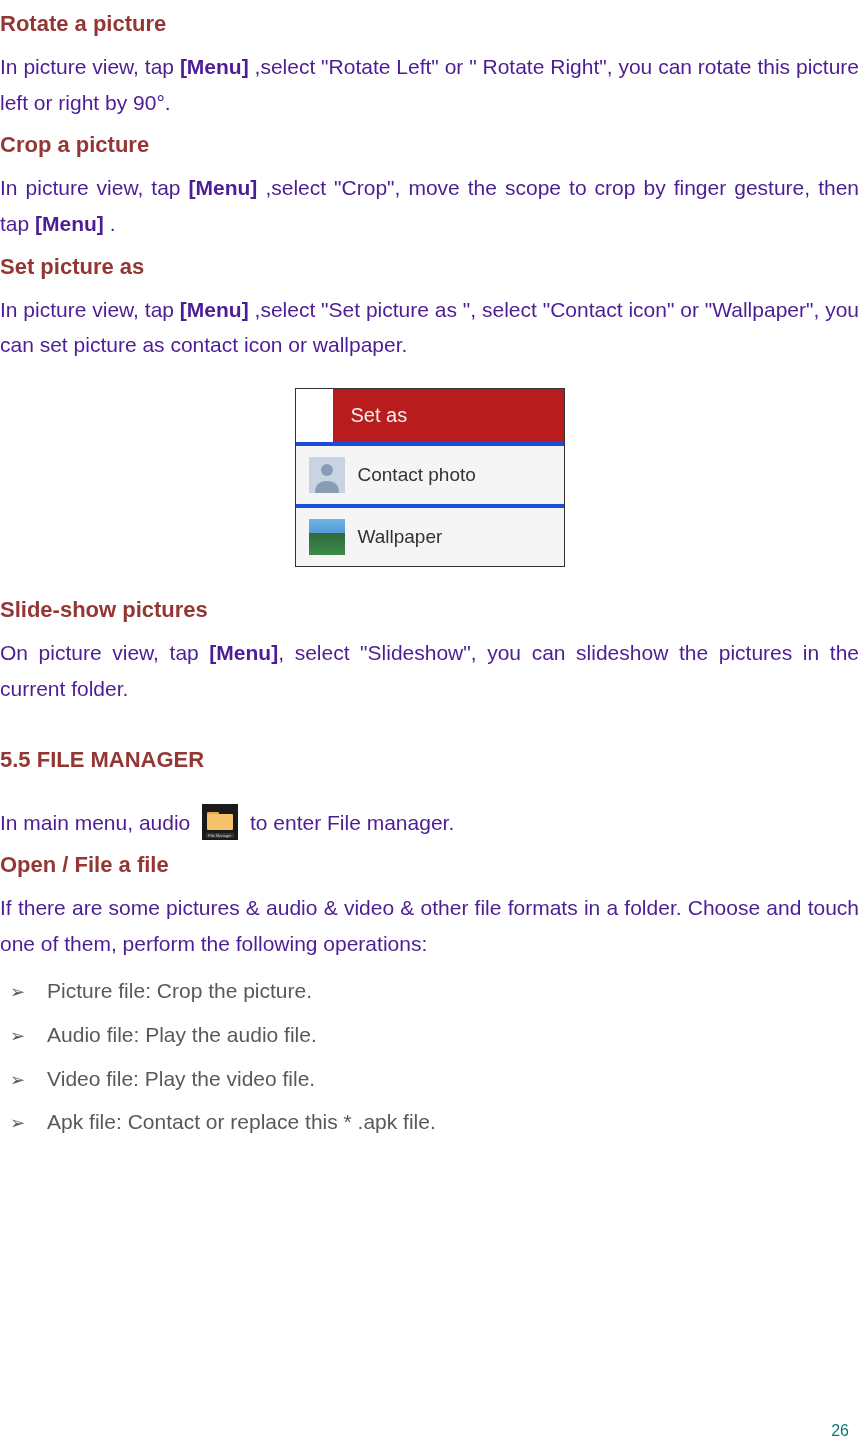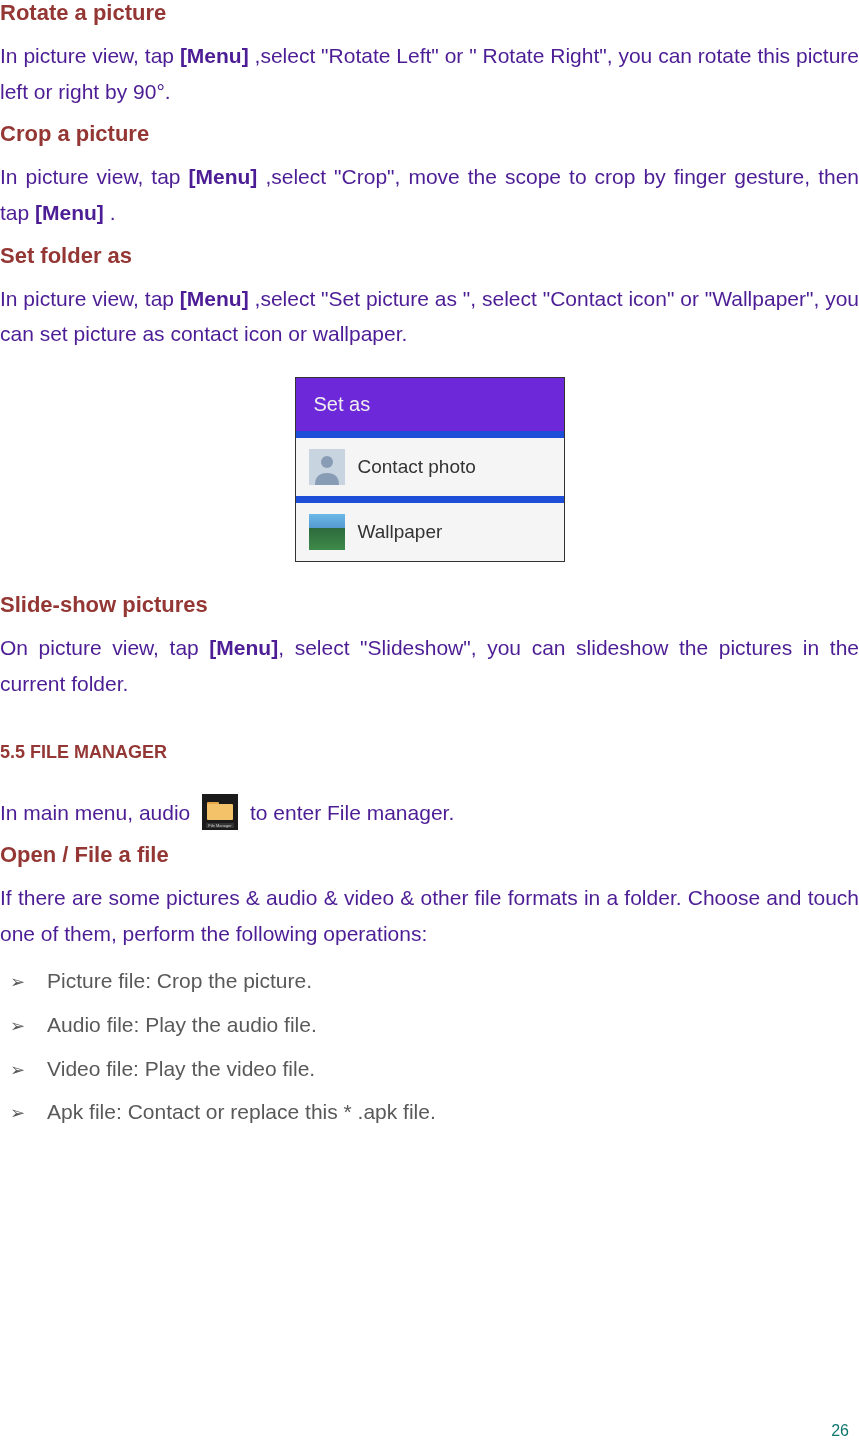--- a/index.html
+++ b/index.html
@@ -18,61 +18,62 @@
       padding: 0;
     }
     .heading-red {
       color: #943734;
       font-size: 22px;
       font-weight: bold;
       margin-bottom: 12px;
       margin-top: 7px;
     }
     .heading-red:first-child {
-      margin-top: 0;
+      margin-top: 11px;
     }
     .body-text {
       color: #4c1d95;
       font-size: 21px;
       line-height: 1.7;
       text-align: justify;
       margin-bottom: 12px;
     }
     .bold-text {
       font-weight: bold;
     }
     .section-heading {
       color: #943734;
-      font-size: 18px;
+      font-size: 22px;
       font-weight: bold;
       margin-top: 40px;
       margin-bottom: 30px;
     }
     .screenshot-container {
       text-align: center;
       margin: 25px 0 30px 0;
     }
     .screenshot {
       display: inline-block;
       width: 270px;
       border: 1px solid #333;
       background: #fff;
     }
     .screenshot-header {
-      background: #6d28d9;
+      background: #b91c1c;
       color: #eee;
       font-size: 20px;
       padding: 15px 18px;
       text-align: left;
+      margin-left: 37px;
     }
     .screenshot-row {
       display: flex;
       align-items: center;
       padding: 10px 12px;
-      border-top: 7px solid #1d4ed8;
+      border-top: 4px solid #1d4ed8;
       background: #f5f5f5;
     }
     .screenshot-row:first-of-type {
       border-top: none;
     }
     .screenshot-icon {
       width: 38px;
       height: 38px;
       margin-right: 12px;
       flex-shrink: 0;
@@ -140,21 +141,21 @@
   <h2 class="heading-red">Rotate a picture</h2>
   <p class="body-text">
     <span>In picture view, tap </span><span class="bold-text">[Menu]</span><span> ,select "Rotate Left" or " Rotate Right", you can rotate this picture left or right by 90°.</span>
   </p>
 
   <h2 class="heading-red">Crop a picture</h2>
   <p class="body-text">
     <span>In picture view, tap </span><span class="bold-text">[Menu]</span><span> ,select "Crop", move the scope to crop by finger gesture, then tap </span><span class="bold-text">[Menu]</span><span> .</span>
   </p>
 
-  <h2 class="heading-red">Set folder as</h2>
+  <h2 class="heading-red">Set picture as</h2>
   <p class="body-text">
     <span>In picture view, tap </span><span class="bold-text">[Menu]</span><span> ,select "Set picture as ", select "Contact icon" or "Wallpaper", you can set picture as contact icon or wallpaper.</span>
   </p>
 
   <div class="screenshot-container">
     <div class="screenshot">
       <div class="screenshot-header">Set as</div>
       <div class="screenshot-row">
         <div class="screenshot-icon">
           <svg class="contact-icon" viewBox="0 0 36 36">

